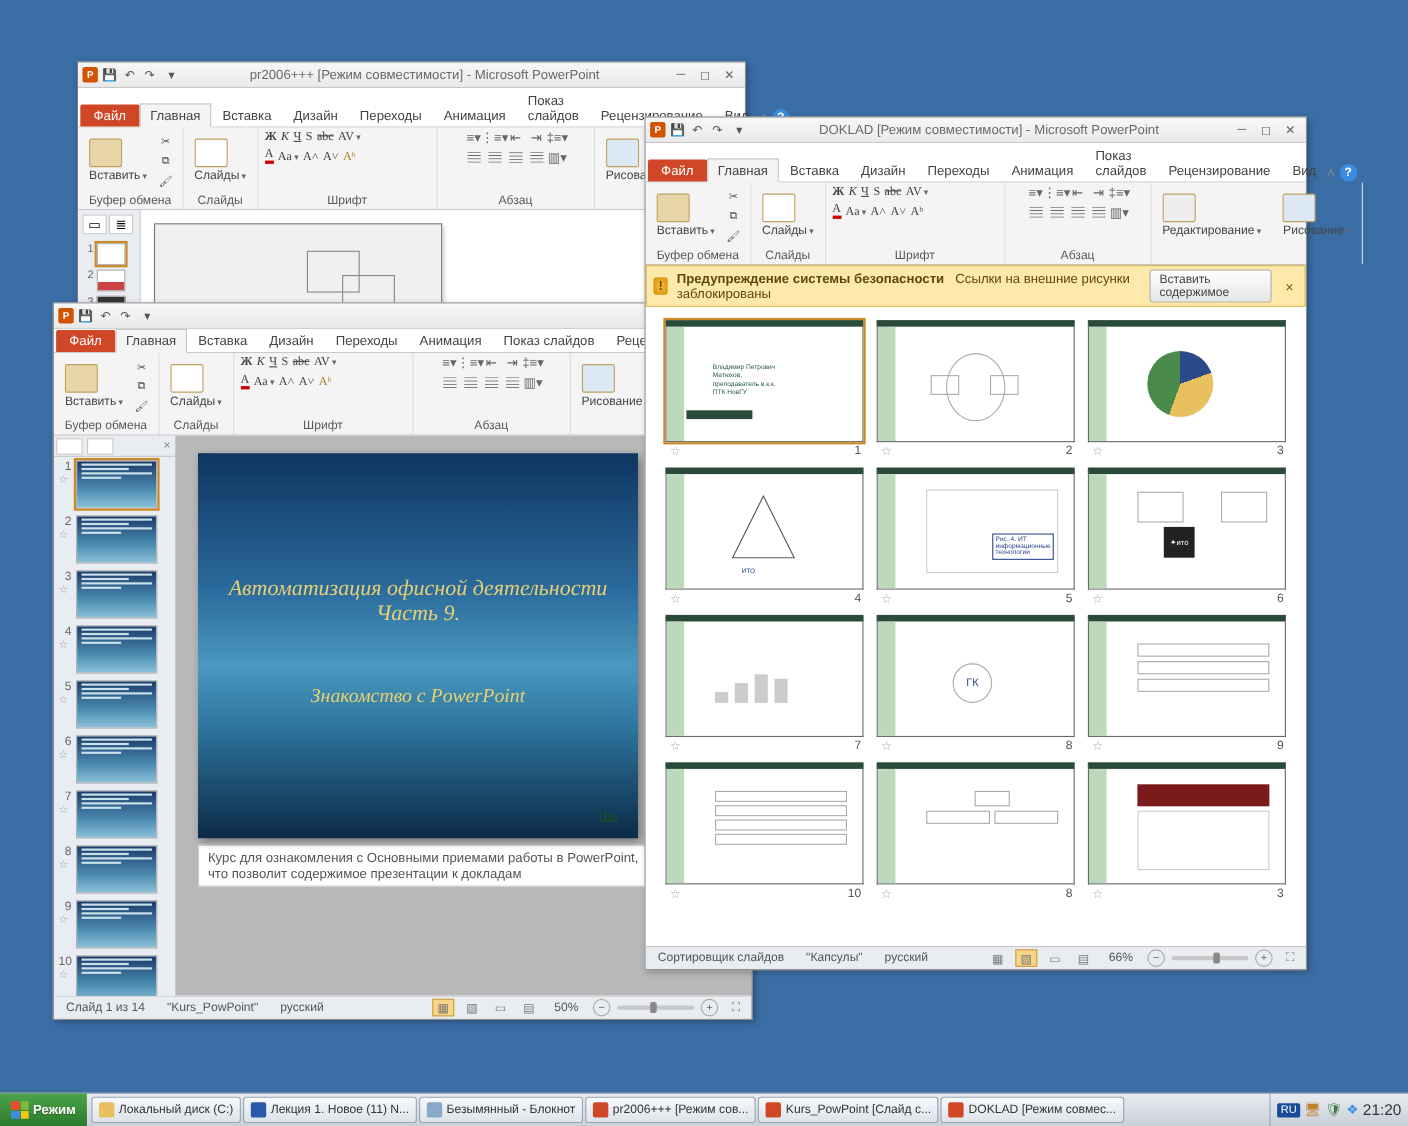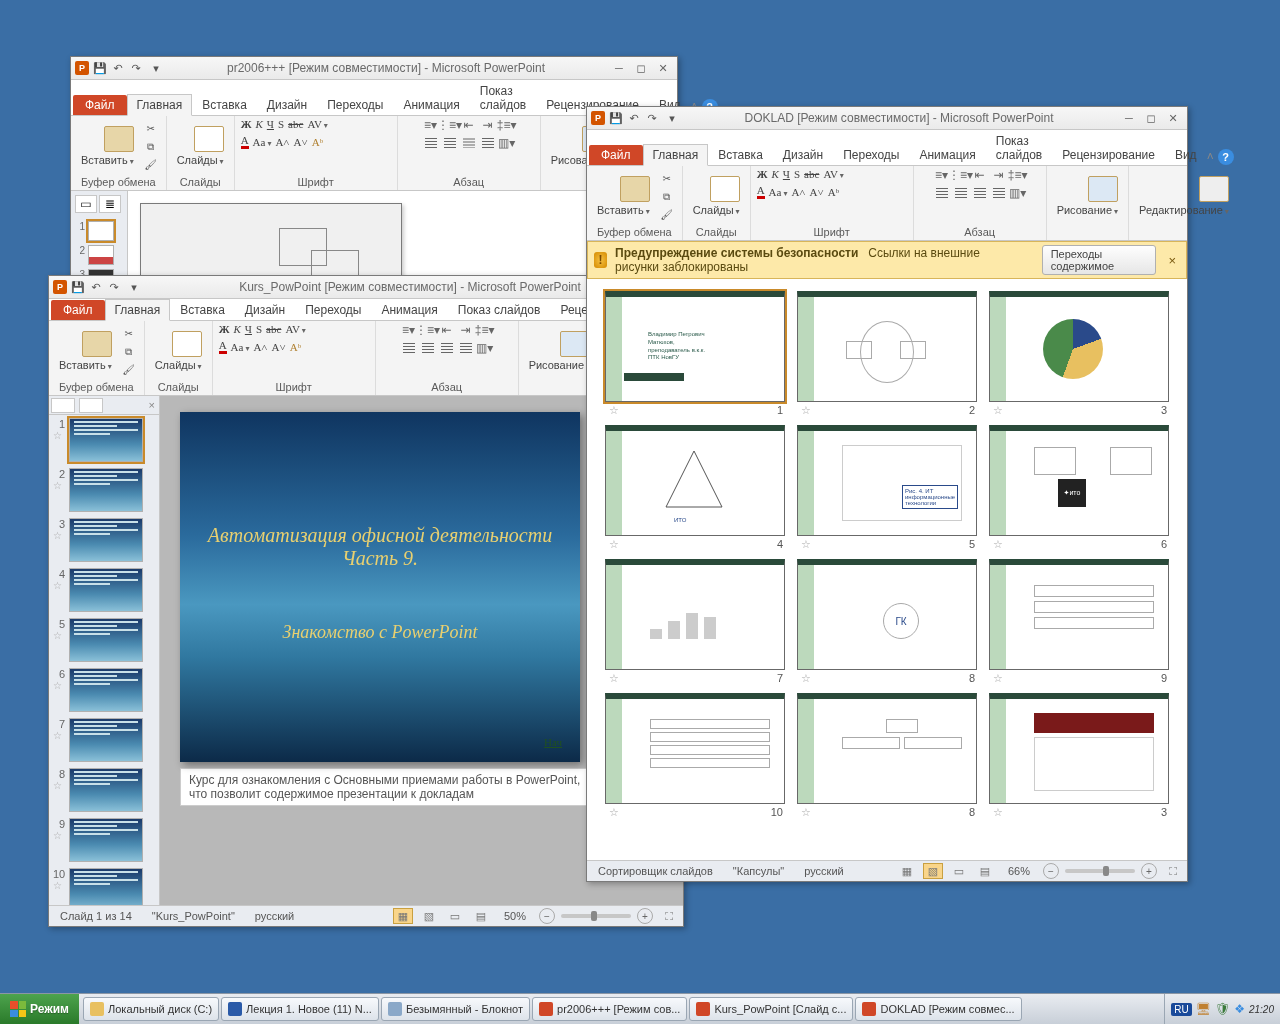--- a/index.html
+++ b/index.html
@@ -14,21 +14,21 @@
   .ribbon-tabs { display:flex; align-items:flex-end; background:#fff; border-bottom:1px solid #c7c7c7; padding-left:2px; }
   .file-tab { background:#d04727; color:#fff; padding:3px 12px 3px 12px; font-size:12px; border-radius:2px 2px 0 0;}
   .tab { padding:3px 9px; color:#444; font-size:12px; border:1px solid transparent; border-bottom:none;}
   .tab.active { background:#f4f4f4; border:1px solid #c7c7c7; border-bottom:1px solid #f4f4f4; margin-bottom:-1px;}
   .ribbon-right { margin-left:auto; display:flex; gap:4px; padding-right:6px; align-items:center;}
   .help-btn { width:16px; height:16px; border-radius:50%; background:#3a8de0; color:#fff; display:flex; align-items:center; justify-content:center; font-weight:bold; font-size:11px;}
   .ribbon-body { background:#f4f4f4; border-bottom:1px solid #c7c7c7; display:flex; height:74px;}
   .group { border-right:1px solid #dcdcdc; padding:2px 6px 1px 6px; display:flex; flex-direction:column; justify-content:space-between;}
   .group-content { flex:1; display:flex; align-items:center; gap:4px;}
   .group-label { text-align:center; color:#5a5a5a; font-size:11px; padding:1px 0;}
-  .big-btn { display:flex; flex-direction:column; align-items:flex-end; gap:2px; padding:2px 4px; }
+  .big-btn { display:flex; flex-direction:column; align-items:flex-start; gap:2px; padding:2px 4px; }
   .big-btn .icon { width:28px; height:24px; background:#e7d6a8; border:1px solid #c0a060; border-radius:2px; position:relative;}
   .big-btn .label { font-size:11px; color:#444; text-align:center; line-height:1.1;}
   .dd-arrow { font-size:8px; color:#666; margin-left:2px;}
   .icon-row { display:flex; gap:3px; }
   .icon-row .sm { width:16px; height:14px; display:flex; align-items:center; justify-content:center; font-size:10px; color:#555; border:1px solid transparent; }
   .icon-row .sm + .sm { }
   .fmt-row { display:flex; gap:4px; align-items:center; font-size:11px; color:#444;}
   .fmt-row span { font-family:"Times New Roman", serif; }
   .fmt-row .bold { font-weight:bold; } .fmt-row .ital{font-style:italic;} .fmt-row .und{text-decoration:underline;} .fmt-row .strike{text-decoration:line-through;}
   .para-row { display:flex; gap:3px; }
@@ -93,21 +93,21 @@
   
   .taskbar { position:absolute; left:0; right:0; bottom:0; height:30px; background:linear-gradient(#e9ecf1,#c8cfd8); border-top:1px solid #8a96a5; display:flex; align-items:stretch; }
   .start-btn { background:linear-gradient(#4da34d,#2a7a2a); color:#fff; display:flex; align-items:center; padding:0 10px; gap:4px; font-weight:bold; text-shadow:0 1px 1px rgba(0,0,0,0.3);}
   .start-btn .logo { width:16px; height:16px; display:grid; grid-template-columns:1fr 1fr; grid-template-rows:1fr 1fr; gap:1px;}
   .start-btn .logo span:nth-child(1){background:#e94f2a;} .start-btn .logo span:nth-child(2){background:#7bba3c;} .start-btn .logo span:nth-child(3){background:#3a8de0;} .start-btn .logo span:nth-child(4){background:#f3c617;}
   .task-area { flex:1; display:flex; align-items:center; gap:2px; padding:2px 4px; overflow:hidden;}
   .task-btn { height:22px; max-width:166px; background:linear-gradient(#f7f9fc,#dde3ea); border:1px solid #9aa6b3; border-radius:3px; display:flex; align-items:center; gap:4px; padding:0 6px; font-size:11px; color:#333; white-space:nowrap; overflow:hidden; text-overflow:ellipsis;}
   .task-btn .ico { width:14px; height:14px; border-radius:2px; display:inline-block;}
   .tray { display:flex; align-items:center; gap:4px; padding:0 6px; border-left:1px solid #9aa6b3;}
   .tray .lang { background:#1a4a9a; color:#fff; font-size:10px; padding:1px 3px; border-radius:2px;}
-  .tray .clock { font-size:10px; color:#333;font-style:italic;}
+  .tray .clock { font-size:14px; color:#333;}
 </style>
 </head>
 <body>
 
 <div class="window" style="left:70px; top:56px; width:606px; height:220px;">
   <div class="titlebar">
     <div class="qat">
       <span class="app-icon">P</span>
       <span class="qbtn" style="color:#2a5aa8;">💾</span>
       <span class="qbtn">↶</span>
@@ -247,21 +247,20 @@
 
 <div class="window" style="left:48px; top:275px; width:634px; height:650px;">
   <div class="titlebar">
     <div class="qat">
       <span class="app-icon">P</span>
       <span class="qbtn" style="color:#2a5aa8;">💾</span>
       <span class="qbtn">↶</span>
       <span class="qbtn">↷</span>
       <span class="qbtn dd-arrow">▾</span>
     </div>
-    <div class="title">Kurs_PowPoint [Режим совместимости] - Microsoft PowerPoint</div>
   </div>
   <div class="ribbon-tabs">
     <div class="file-tab">Файл</div>
     <div class="tab active">Главная</div>
     <div class="tab">Вставка</div>
     <div class="tab">Дизайн</div>
     <div class="tab">Переходы</div>
     <div class="tab">Анимация</div>
     <div class="tab">Показ слайдов</div>
     <div class="tab">Рецензирование</div>
@@ -611,44 +610,44 @@
               <span class="lines"></span>
             </div>
           <div class="pb">
               <span class="lines"></span>
             </div>
           <div class="pb">▥▾</div>
         </div>
       </div>
       <div class="group-label">Абзац</div>
     </div>
+    <div class="group" style="border-right:none;">
+      <div class="group-content">
+          <div class="big-btn">
+            <div class="icon" style="background:#eee;"></div>
+            <div class="label"><span>Редактирование</span><span class="dd-arrow">▾</span></div>
+          </div>
+        </div>
+      <div class="group-label">&nbsp;</div>
+    </div>
     <div class="group">
       <div class="group-content">
           <div class="big-btn">
             <div class="icon" style="background:#dce8f4;"></div>
             <div class="label"><span>Рисование</span><span class="dd-arrow">▾</span></div>
-          </div>
-        </div>
-      <div class="group-label">&nbsp;</div>
-    </div>
-    <div class="group" style="border-right:none;">
-      <div class="group-content">
-          <div class="big-btn">
-            <div class="icon" style="background:#eee;"></div>
-            <div class="label"><span>Редактирование</span><span class="dd-arrow">▾</span></div>
           </div>
         </div>
       <div class="group-label">&nbsp;</div>
     </div>
   </div>
   <div class="warn-bar">
     <div class="shield">!</div>
     <div class="msg"><b>Предупреждение системы безопасности</b>&nbsp;&nbsp;&nbsp;<span>Ссылки на внешние рисунки заблокированы</span></div>
     <div class="sp"></div>
-    <div class="btn">Переходы содержимое</div>
+    <div class="btn">Вставить содержимое</div>
     <div class="x">×</div>
   </div>
   <div class="w3-body">
     <div class="sorter" id="sorter-grid">
         <div class="slot">
           <div class="card sel">
             <div class="greenbar"></div>
             <div class="card-content">
               <div style="position:absolute;left:24px;top:30px;font-size:6px;color:#2a5a4a;line-height:1.3;">Владимир Петрович<br>Матюхов,<br>преподаватель в.к.к.<br>ПТК НовГУ</div>
               <div style="position:absolute;left:0;bottom:16px;width:60px;height:8px;background:#2a4a3a;"></div>
@@ -744,21 +743,21 @@
           </div>
           <div class="meta">
             <span class="star">☆</span>
             <span>7</span>
           </div>
         </div>
         <div class="slot">
           <div class="card">
             <div class="greenbar"></div>
             <div class="card-content">
-              <div style="position:absolute;left:67px;top:34px;width:34px;height:34px;border:1px solid #aaa;border-radius:50%;display:flex;align-items:center;justify-content:center;font-size:10px;color:#2a4a8a;">ГК</div>
+              <div style="position:absolute;left:50px;top:34px;width:34px;height:34px;border:1px solid #aaa;border-radius:50%;display:flex;align-items:center;justify-content:center;font-size:10px;color:#2a4a8a;">ГК</div>
             </div>
           </div>
           <div class="meta">
             <span class="star">☆</span>
             <span>8</span>
           </div>
         </div>
         <div class="slot">
           <div class="card">
             <div class="greenbar"></div>

